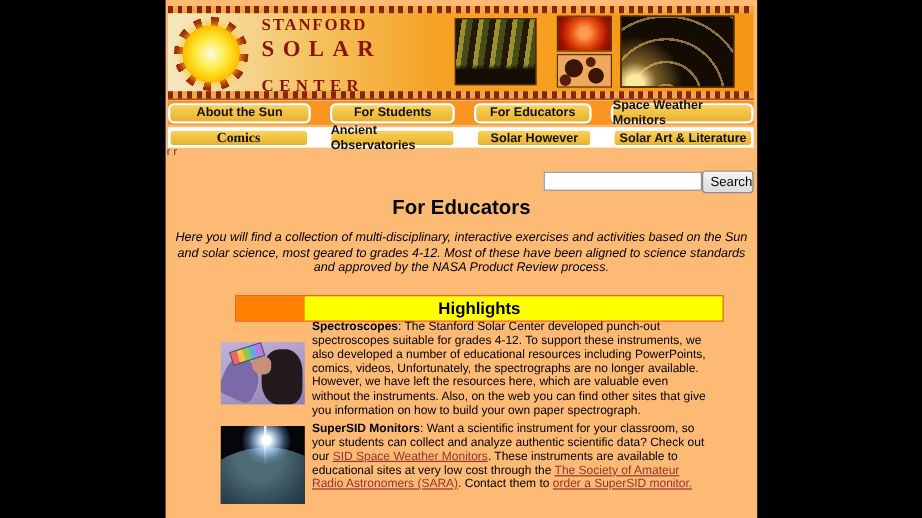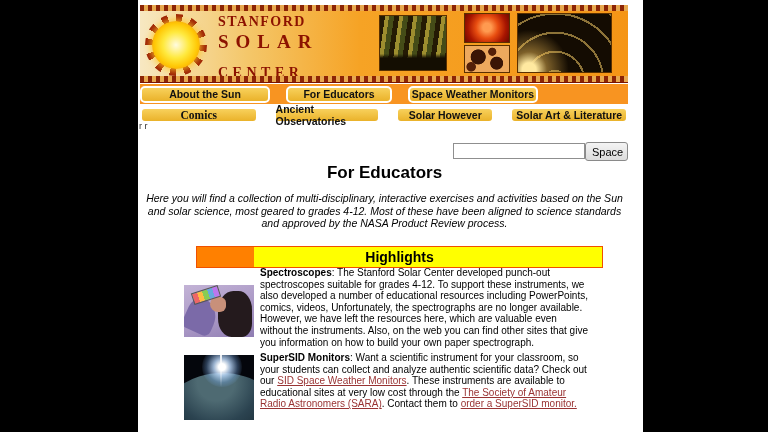--- a/index.html
+++ b/index.html
@@ -1,18 +1,18 @@
 <!DOCTYPE html>
 <html><head>
 <meta charset="utf-8">
 <style>
   html,body{margin:0;padding:0;background:#000;}
   .stage{position:relative;width:768px;height:432px;background:#000;overflow:hidden;
          font-family:"Liberation Sans",sans-serif;}
-  .page{position:absolute;left:138px;top:0;width:493px;height:432px;background:#ffffff;padding-left:12px;}
+  .page{position:absolute;left:138px;top:0;width:493px;height:432px;background:#fdba74;}
 
   
   .banner{position:absolute;left:2px;top:5px;width:488px;height:78px;
           background:linear-gradient(90deg,#f7e8c2 0%,#f4c76a 22%,#f6a325 45%,#f59516 100%);
           border-bottom:1px solid #7a1400;box-sizing:border-box;}
   .filmstrip{position:absolute;left:0;width:100%;height:6px;
              background:repeating-linear-gradient(90deg,#8c2405 0 4px,#e8a94f 4px 8px);}
   .filmstrip.top{top:0}.filmstrip.bottom{bottom:0}
   .sun-rays{position:absolute;left:5px;top:9px;width:62px;height:62px;border-radius:50%;
             background:repeating-conic-gradient(#9a1d04 0deg 13deg,rgba(154,29,4,0) 13deg 30deg);}
@@ -118,35 +118,36 @@
       </div>
       <div class="photo ph-aurora"></div>
       <div class="photo ph-redsun"></div>
       <div class="photo ph-sunspots"></div>
       <div class="photo ph-loops"></div>
       <div class="filmstrip bottom"></div>
     </div>
 
     <div class="nav-row nav-row1">
       <div class="tab" style="width:130px">About the Sun</div>
+      <div class="tab" style="width:113px">For Students</div>
       <div class="tab" style="width:106px">For Educators</div>
       <div class="tab" style="width:130px">Space Weather Monitors</div>
     </div>
 
     <div class="nav-row nav-row2">
       <div class="tab serif" style="width:128px">Comics</div>
       <div class="tab" style="width:116px">Ancient Observatories</div>
       <div class="tab" style="width:107px">Solar However</div>
       <div class="tab" style="width:128px">Solar Art &amp; Literature</div>
     </div>
 
     <div class="stray">r r</div>
 
     <input class="search-input" type="text" value="" style="">
-    <button class="search-btn">Space</button>
+    <button class="search-btn">Search</button>
 
     <div class="page-title">For Educators</div>
     <div class="intro">Here you will find a collection of multi-disciplinary, interactive exercises and activities based on the Sun and solar science, most geared to grades 4-12. Most of these have been aligned to science standards and approved by the NASA Product Review process.</div>
 
     <div class="highlights">
       <div class="hl-orange"></div>
       <div class="hl-yellow"></div>
       <div class="hl-label">Highlights</div>
     </div>
 

